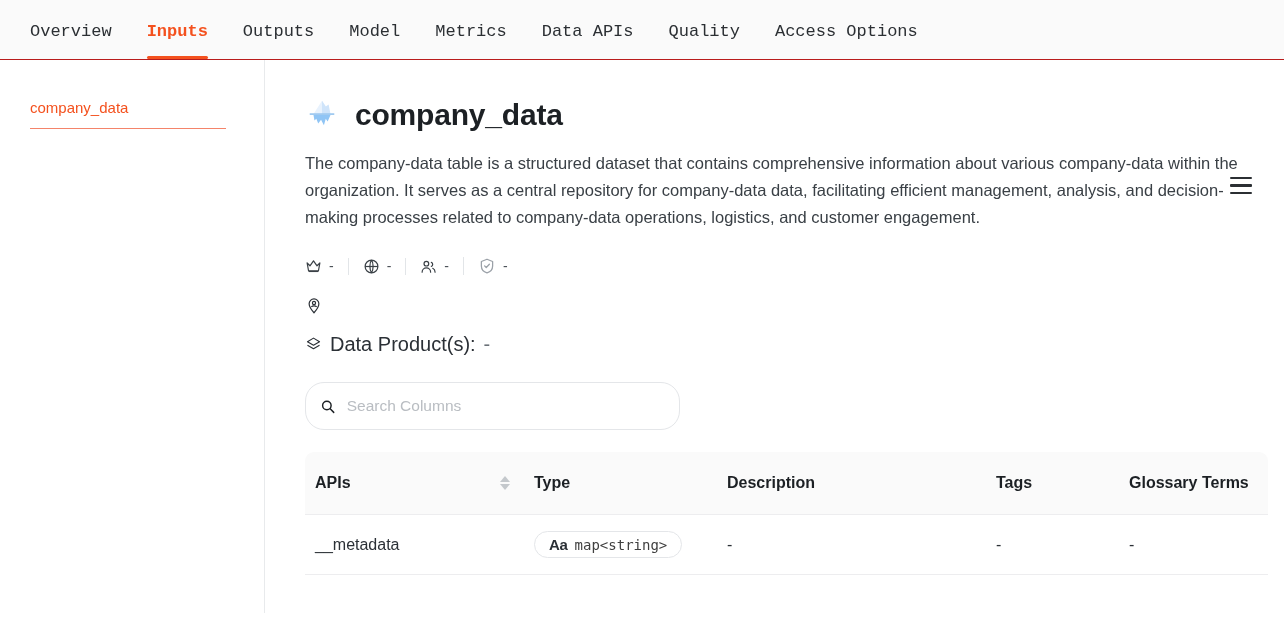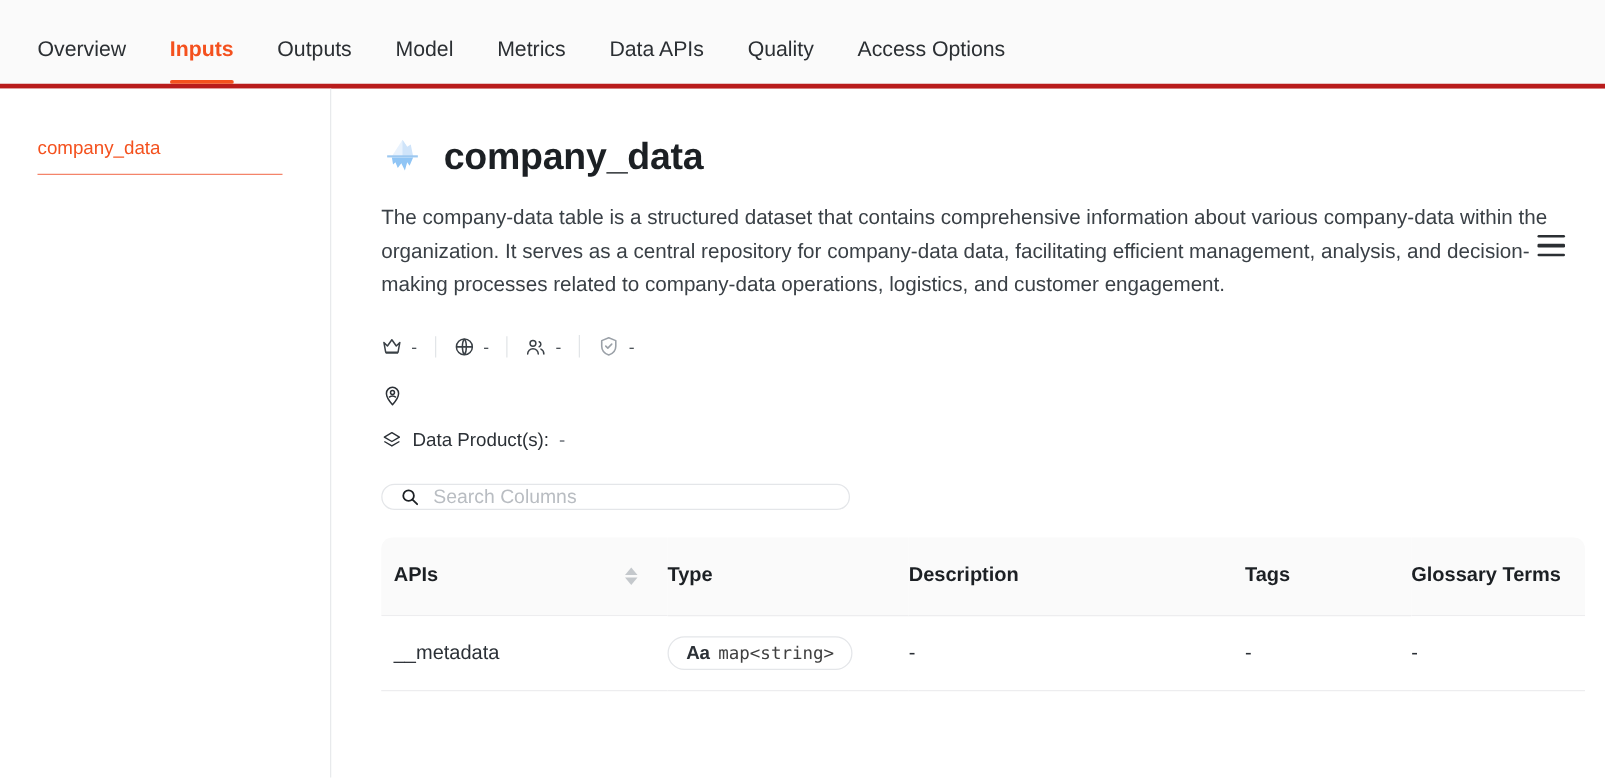--- a/index.html
+++ b/index.html
@@ -8,26 +8,27 @@
     width: 1284px;
     height: 622px;
     overflow: hidden;
     background: #ffffff;
     font-family: "Liberation Sans", sans-serif;
     -webkit-font-smoothing: antialiased;
   }
 
   
   .topbar {
-    height: 71px;
+    height: 60px;
     background: #fafafa;
-    border-bottom: 4px solid #b91c1c;
+    border-bottom: 1px solid #b91c1c;
     display: flex;
     align-items: flex-end;
     padding-left: 30px;
+    font-family: Liberation Mono, monospace;
   }
   .tab {
     position: relative;
     font-size: 17px;
     color: #2b2f33;
     padding: 0 0 19px 0;
     margin-right: 35px;
     cursor: pointer;
     line-height: 1;
     white-space: nowrap;
@@ -155,29 +156,29 @@
     color: #2b3036;
     letter-spacing: -0.1px;
     white-space: nowrap;
   }
 
   .dp-row {
     display: flex;
     align-items: center;
     gap: 8px;
     margin-top: 18px;
-    font-size: 15px;
+    font-size: 20px;
     color: #2b3036;
   }
 
   
   .search-box {
     margin-top: 26px;
     width: 375px;
-    height: 21px;
+    height: 48px;
     border: 1px solid #e4e6e9;
     border-radius: 19px;
     display: flex;
     align-items: center;
     padding: 0 14px;
     gap: 11px;
     background: #ffffff;
   }
   .search-box input {
     border: 0;

